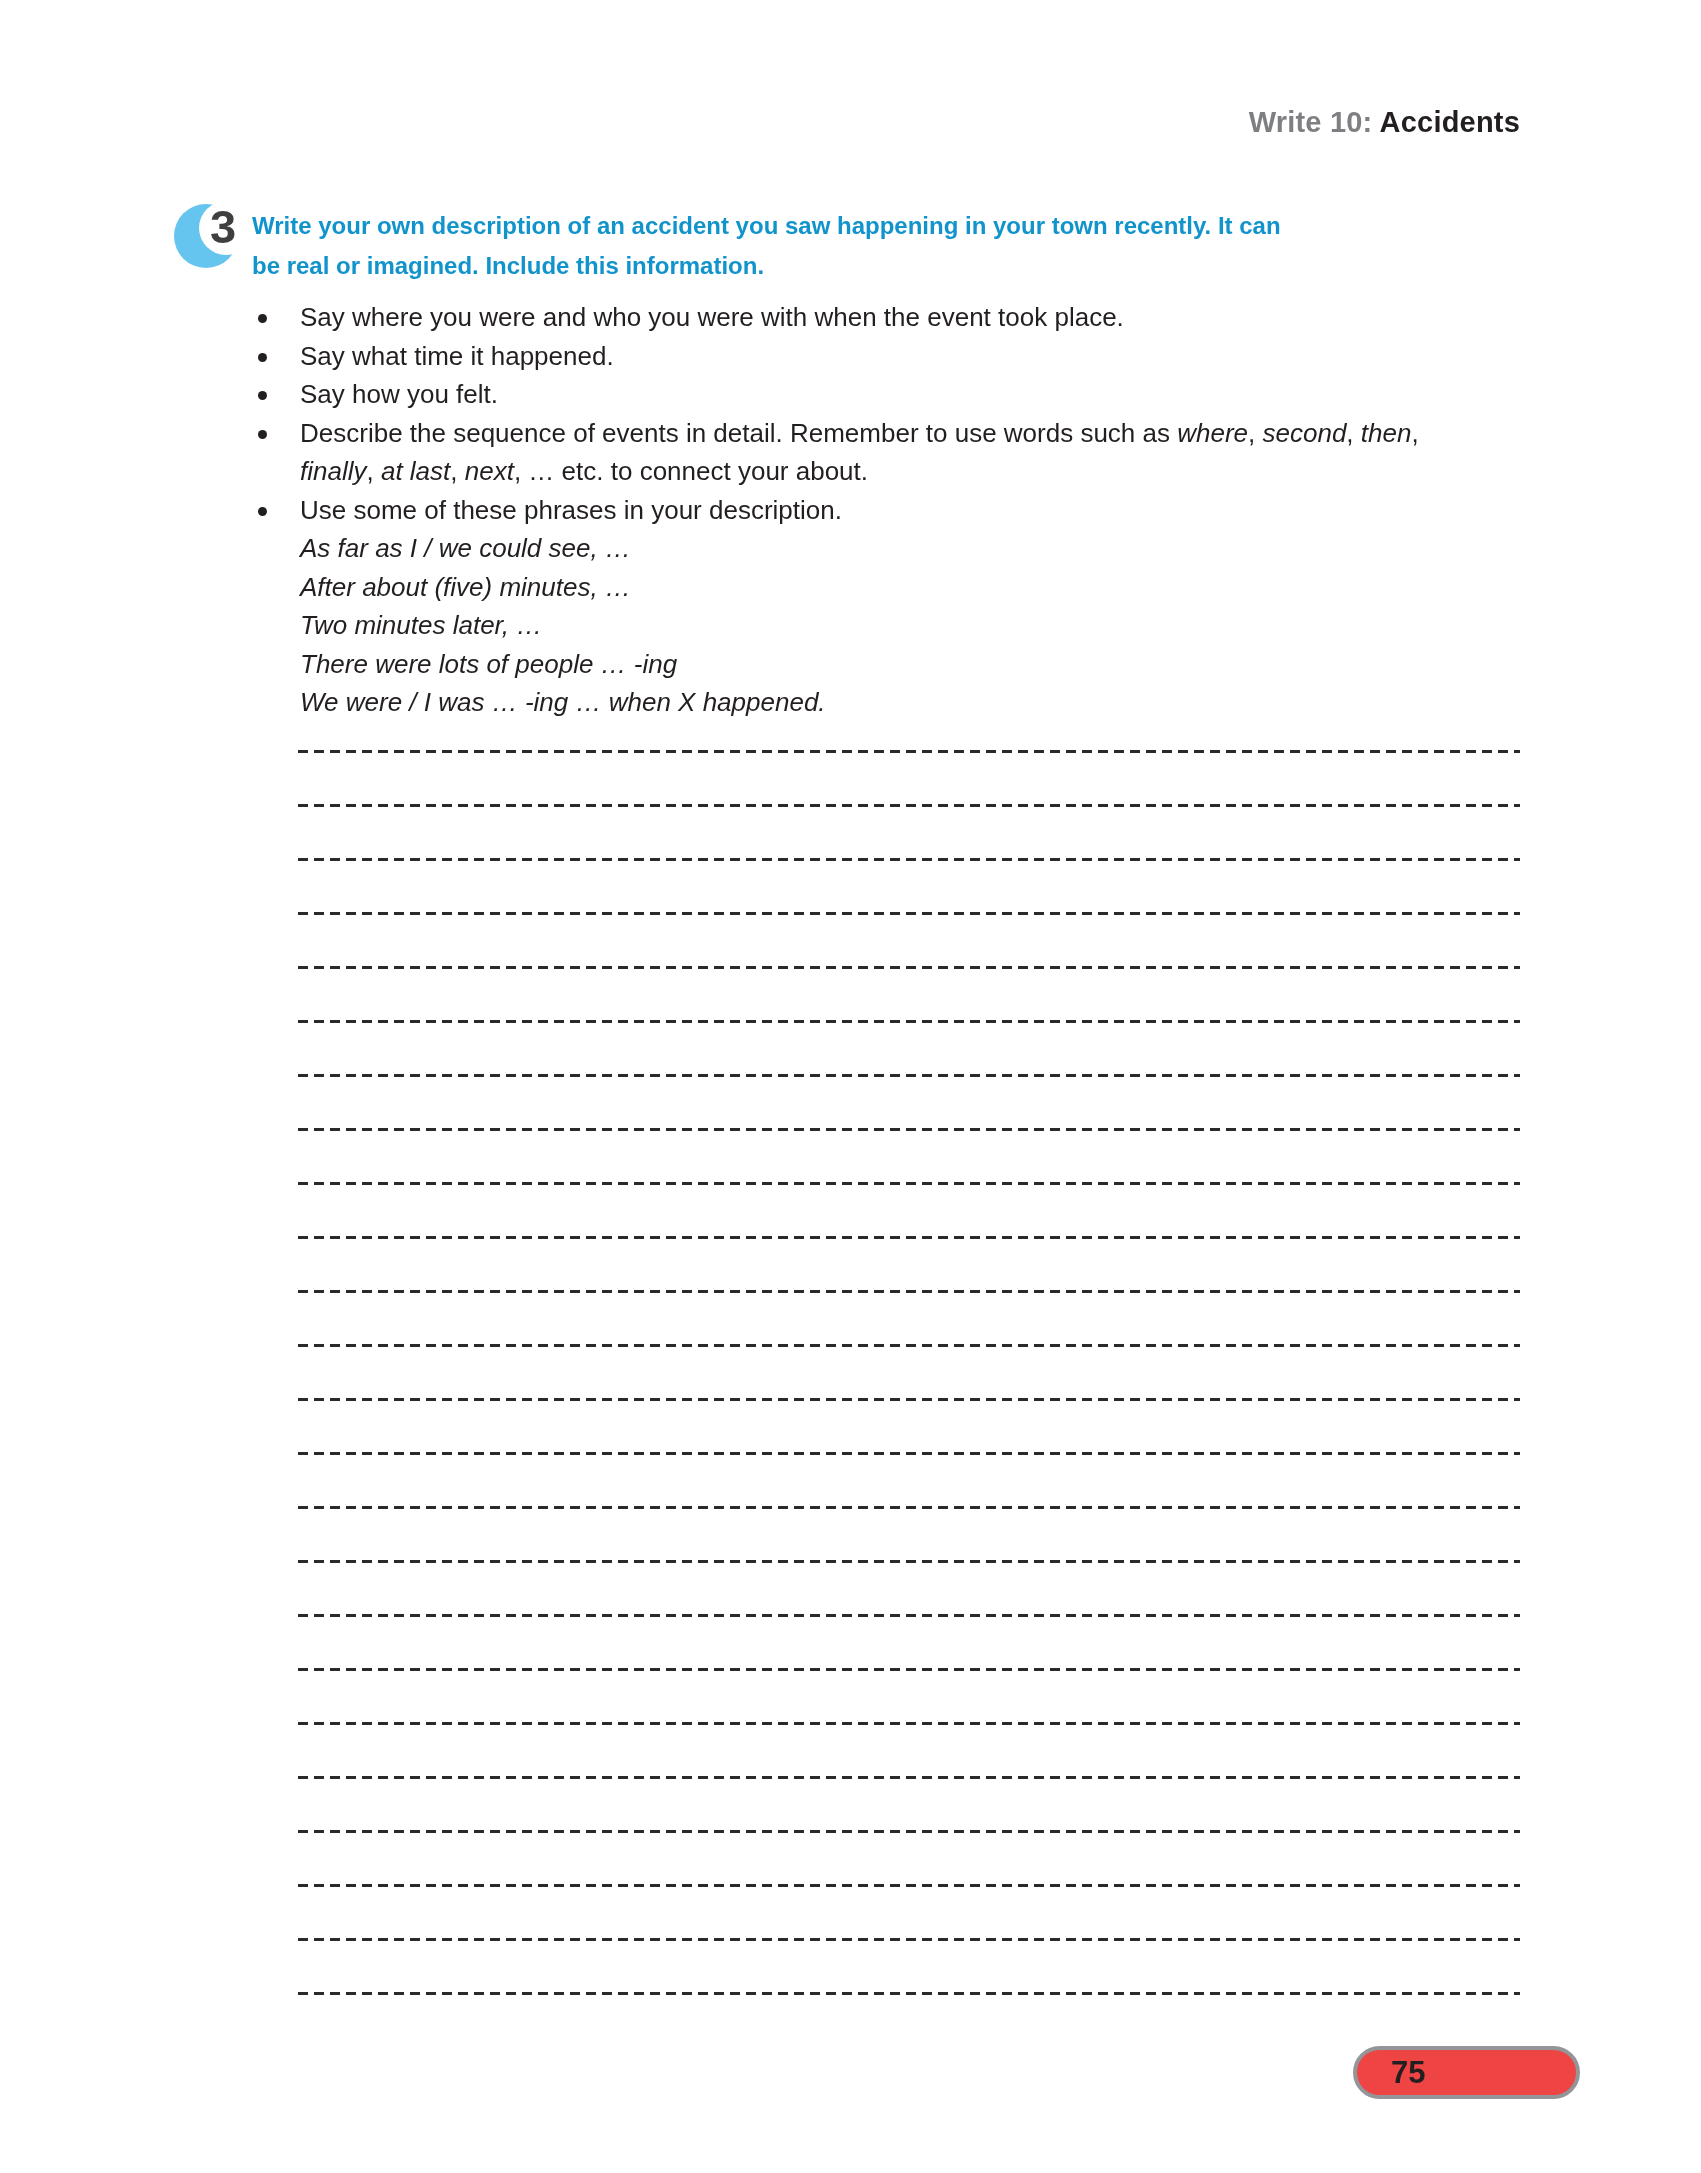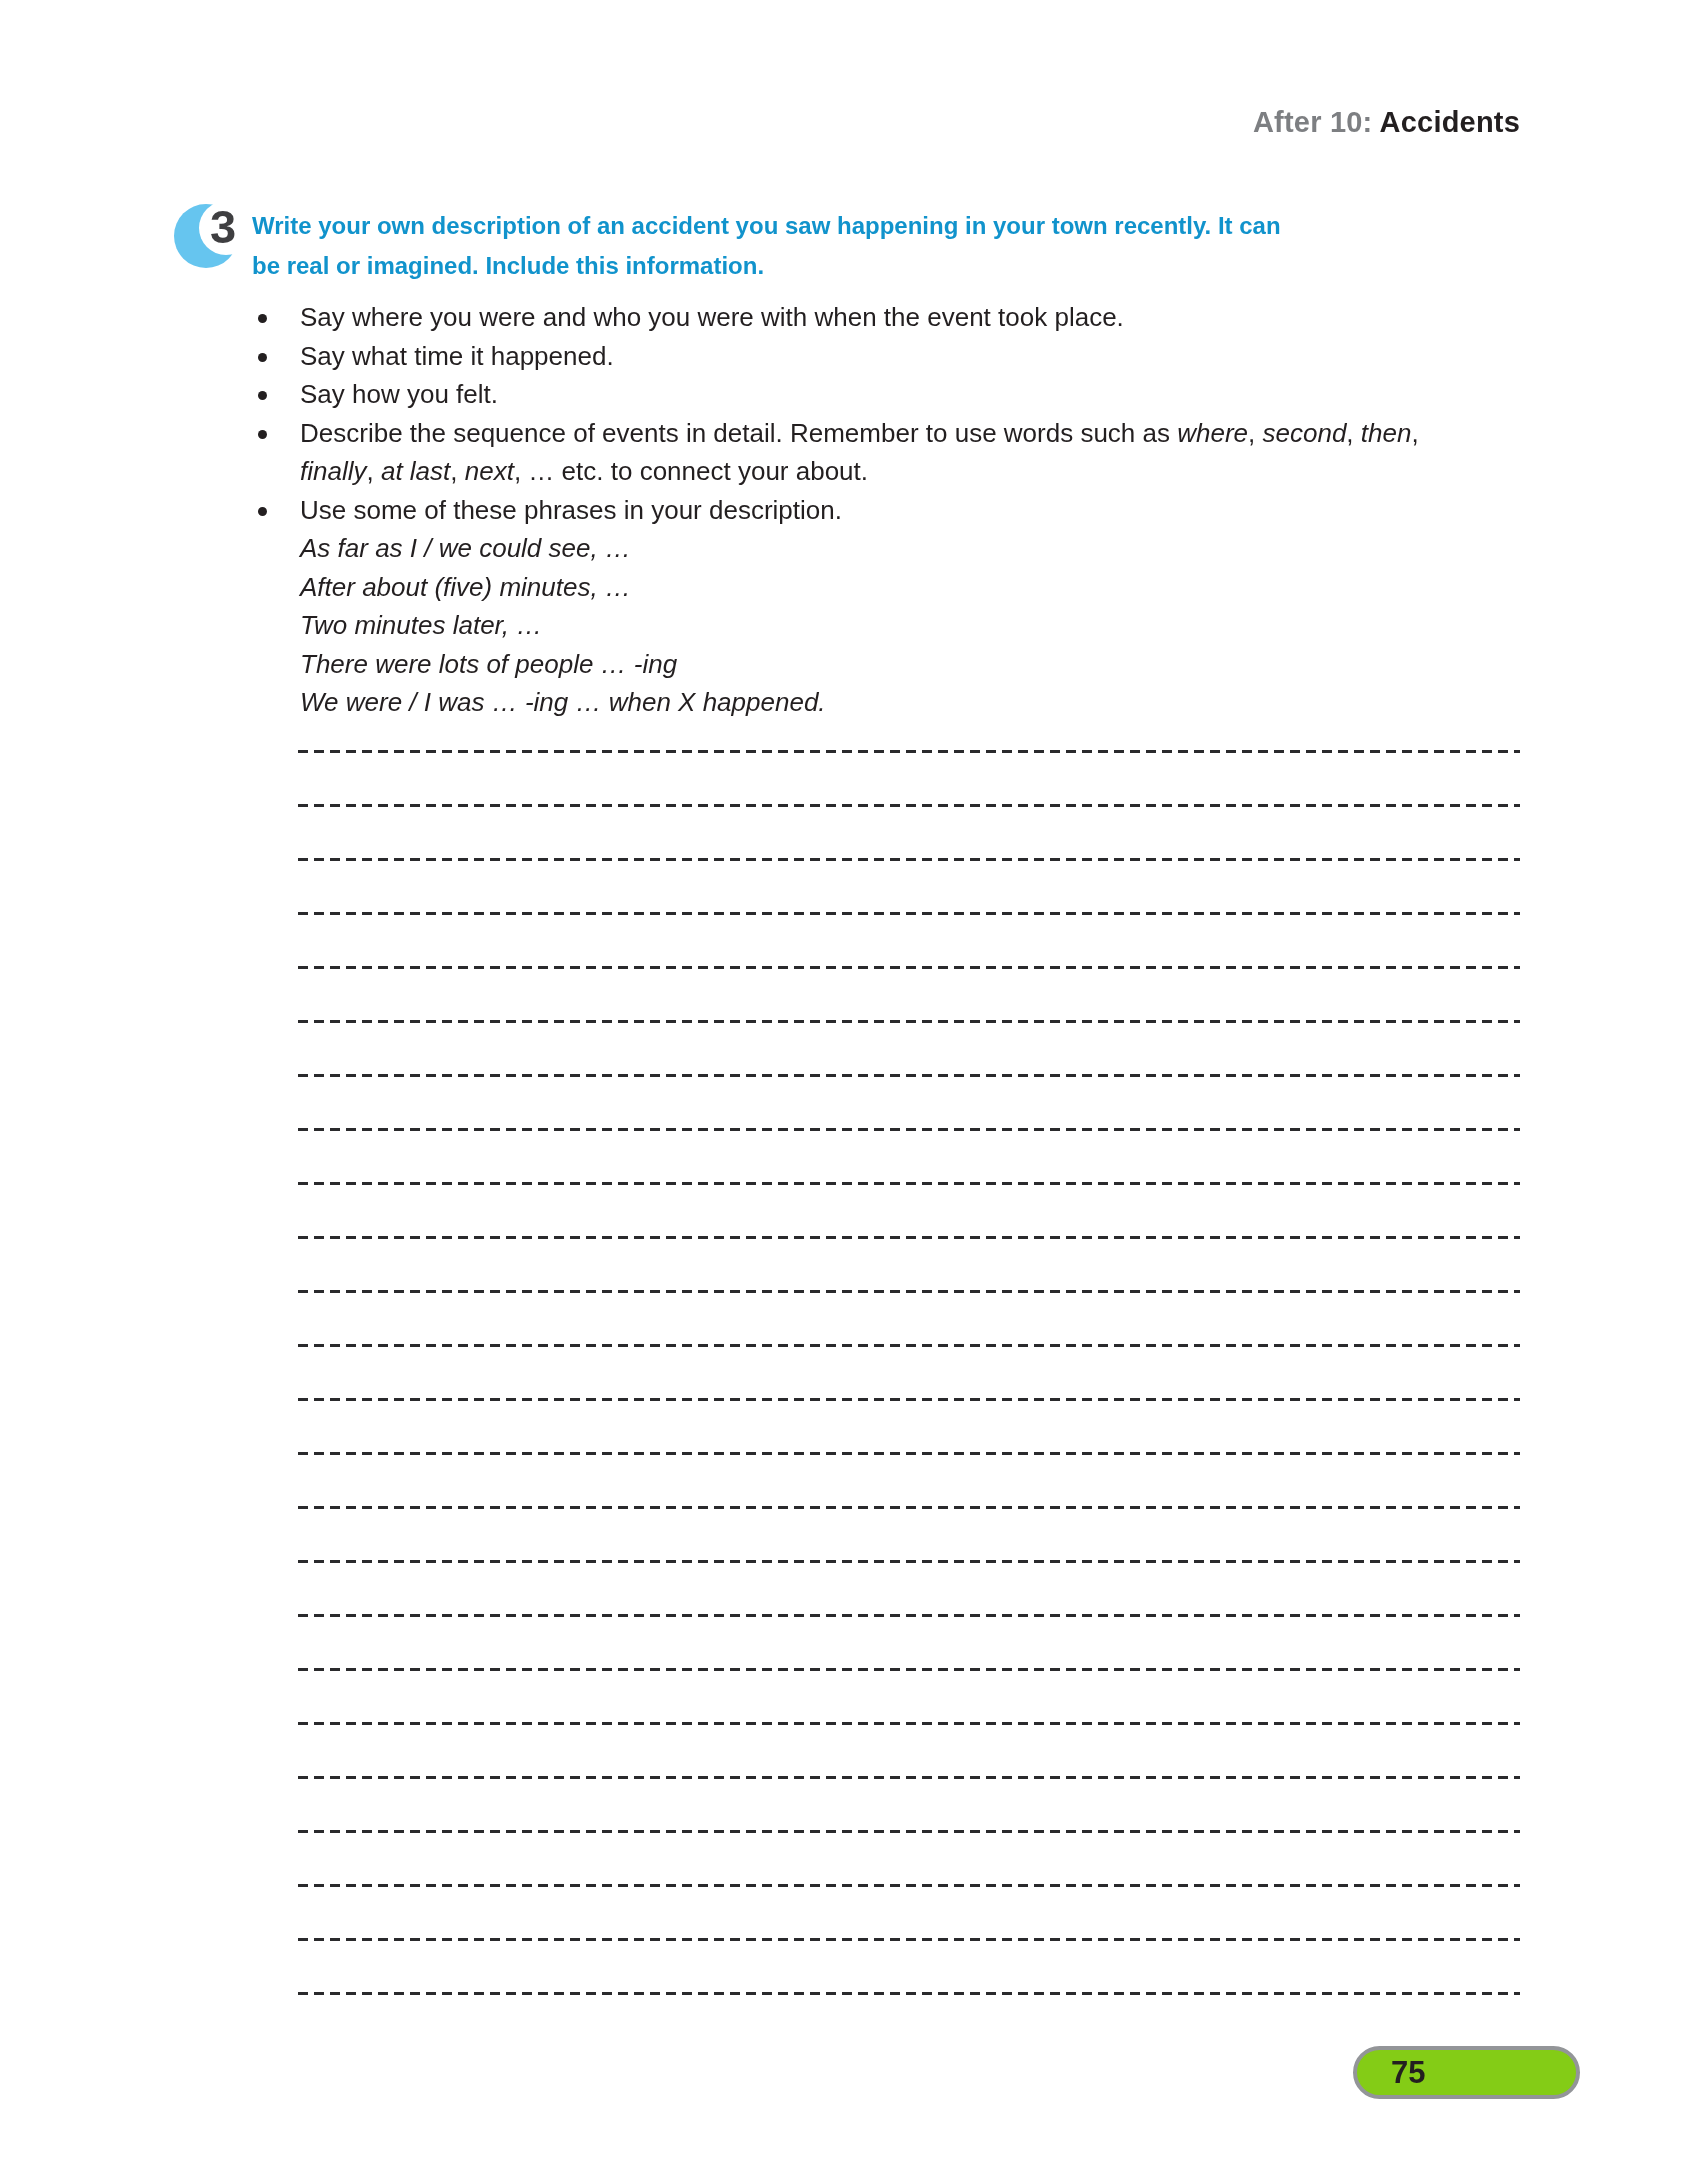--- a/index.html
+++ b/index.html
@@ -137,30 +137,30 @@
     width:227px;
     height:53px;
     border:4px solid var(--pill-border);
     border-radius:28px;
     display:flex;
     align-items:center;
     padding-left:34px;
     font-size:31px;
     font-weight:bold;
     color:var(--text-dark);
-    background:#84cc16;
+    background:#ef4444;
   }
 </style>
 </head>
 <body>
 
 <div class="page">
 
   <div class="page-header">
-    <span class="unit-label">After 10:</span>
+    <span class="unit-label">Write 10:</span>
     <span> </span>
     <span class="unit-title">Accidents</span>
   </div>
 
   <div class="ex-icon">
     <div class="crescent"></div>
     <div class="ex-number">3</div>
   </div>
 
   <div class="instruction">

